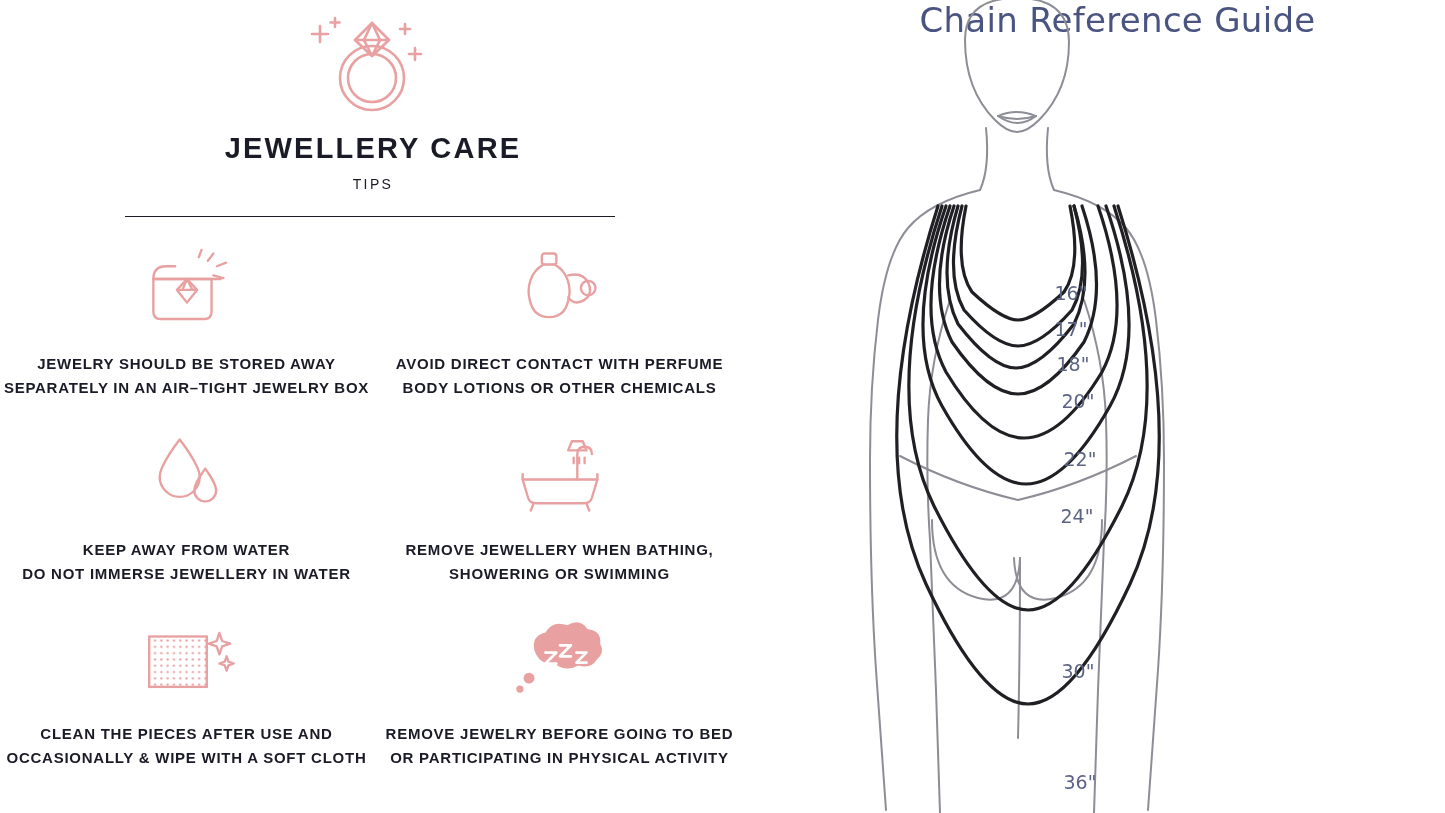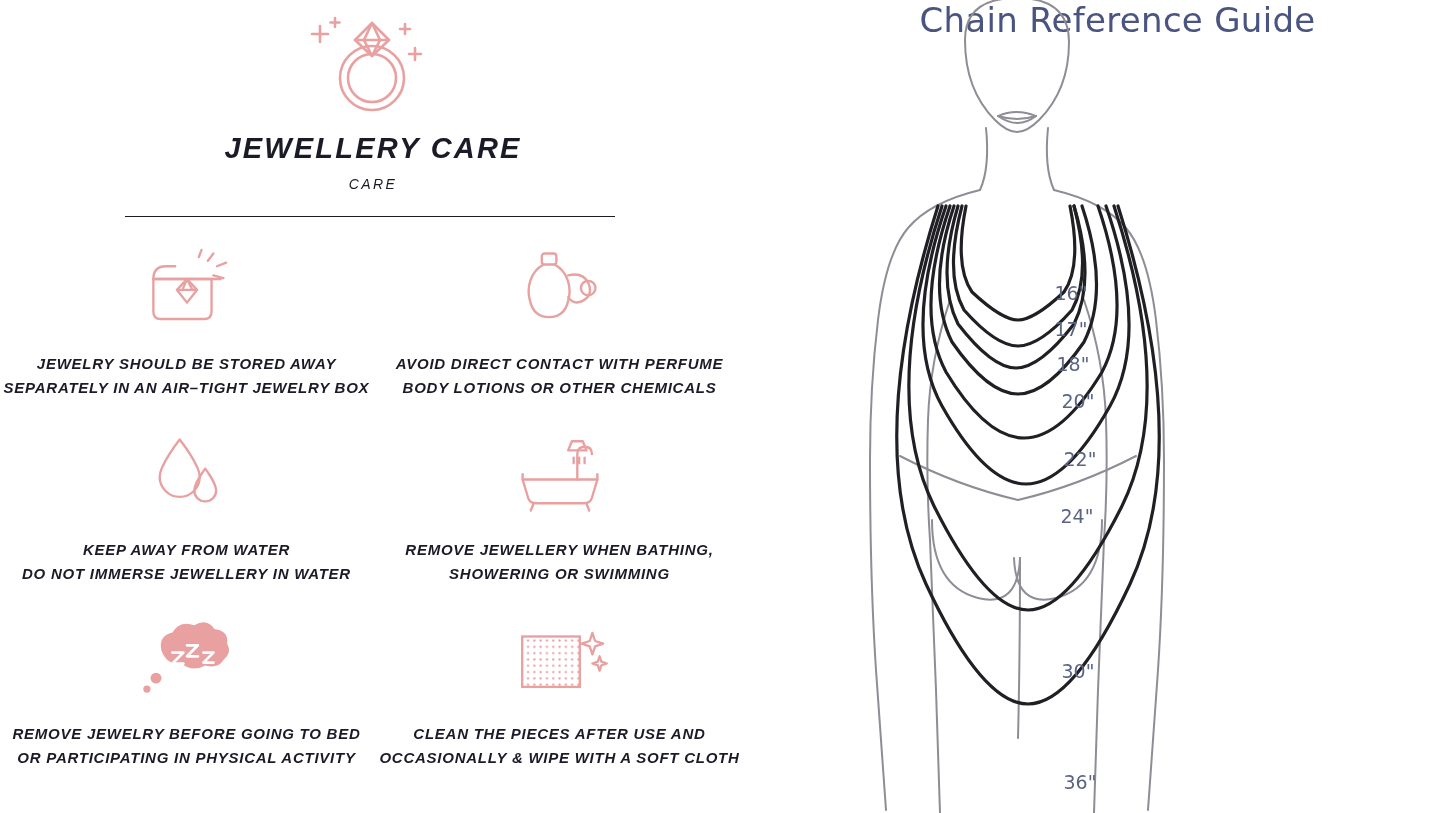--- a/index.html
+++ b/index.html
@@ -21,21 +21,20 @@
     display: flex;
     background: #ffffff;
   }
 
   
   .care-panel {
     position: relative;
     width: 790px;
     height: 808px;
     flex: 0 0 790px;
-    font-style: italic;
   }
 
   .ring-icon {
     position: absolute;
     left: 297px;
     top: 8px;
     width: 150px;
     height: 110px;
   }
 
@@ -146,21 +145,21 @@
           <path d="M67 32 L75 48 L83 32"></path>
           <path d="M23 18 l0 16 M15 26 l16 0"></path>
           <path d="M118 40 l0 12 M112 46 l12 0"></path>
           <path d="M38 10 l0 9 M33.5 14.5 l9 0"></path>
           <path d="M108 16 l0 10 M103 21 l10 0"></path>
         </g>
       </svg>
     </div>
 
     <div class="care-title">JEWELLERY CARE</div>
-    <div class="care-subtitle">CARE</div>
+    <div class="care-subtitle">TIPS</div>
     <div class="care-rule"></div>
 
     <div class="tips-grid">
 
       <div class="tip">
         <div class="tip-icon">
           <svg viewBox="0 0 110 90" width="100" height="82">
             <g fill="none" stroke="#e8a0a0" stroke-width="2.6" stroke-linecap="round" stroke-linejoin="round">
               <path d="M18 34 q0 -14 14 -14 l10 0"></path>
               <path d="M18 34 l0 36 q0 8 8 8 l48 0 q8 0 8 -8 l0 -36 Z"></path>
@@ -217,54 +216,54 @@
               <path d="M70 26 l0 6 M76 26 l0 6 M82 26 l0 6"></path>
             </g>
           </svg>
         </div>
         <div class="tip-text">REMOVE JEWELLERY WHEN BATHING,
 SHOWERING OR SWIMMING</div>
       </div>
 
       <div class="tip">
         <div class="tip-icon">
-          <svg viewBox="0 0 120 90" width="110" height="82">
-            <g fill="#e8a0a0">
-              <path d="M32 36 q-4 -16 12 -20 q8 -14 24 -8 q14 -8 22 4 q16 2 14 16 q6 10 -4 18 q-6 10 -20 6 q-14 8 -26 -2 q-16 2 -22 -14 Z"></path>
-              <circle cx="26" cy="66" r="6"></circle>
-              <circle cx="16" cy="78" r="4"></circle>
-            </g>
-            <g fill="none" stroke="#ffffff" stroke-width="3" stroke-linecap="round" stroke-linejoin="round">
-              <path d="M44 38 l12 0 l-12 12 l12 0"></path>
-              <path d="M60 30 l12 0 l-12 12 l12 0"></path>
-              <path d="M78 38 l11 0 l-11 11 l11 0"></path>
-            </g>
-          </svg>
-        </div>
-        <div class="tip-text">REMOVE JEWELRY BEFORE GOING TO BED
-OR PARTICIPATING IN PHYSICAL ACTIVITY</div>
-      </div>
-
-      <div class="tip">
-        <div class="tip-icon">
           <svg viewBox="0 0 120 90" width="108" height="82">
             <defs>
               <pattern id="clothdots" width="7" height="7" patternUnits="userSpaceOnUse">
                 <circle cx="3.5" cy="3.5" r="1.3" fill="#e8a0a0"></circle>
               </pattern>
             </defs>
             <rect x="18" y="20" width="64" height="56" fill="url(#clothdots)" stroke="#e8a0a0" stroke-width="2.6"></rect>
             <g fill="none" stroke="#e8a0a0" stroke-width="2.6" stroke-linecap="round" stroke-linejoin="round">
               <path d="M96 16 l3 9 l9 3 l-9 3 l-3 9 l-3 -9 l-9 -3 l9 -3 Z"></path>
               <path d="M104 42 l2 6 l6 2 l-6 2 l-2 6 l-2 -6 l-6 -2 l6 -2 Z"></path>
             </g>
           </svg>
         </div>
         <div class="tip-text">CLEAN THE PIECES AFTER USE AND
 OCCASIONALLY &amp; WIPE WITH A SOFT CLOTH</div>
+      </div>
+
+      <div class="tip">
+        <div class="tip-icon">
+          <svg viewBox="0 0 120 90" width="110" height="82">
+            <g fill="#e8a0a0">
+              <path d="M32 36 q-4 -16 12 -20 q8 -14 24 -8 q14 -8 22 4 q16 2 14 16 q6 10 -4 18 q-6 10 -20 6 q-14 8 -26 -2 q-16 2 -22 -14 Z"></path>
+              <circle cx="26" cy="66" r="6"></circle>
+              <circle cx="16" cy="78" r="4"></circle>
+            </g>
+            <g fill="none" stroke="#ffffff" stroke-width="3" stroke-linecap="round" stroke-linejoin="round">
+              <path d="M44 38 l12 0 l-12 12 l12 0"></path>
+              <path d="M60 30 l12 0 l-12 12 l12 0"></path>
+              <path d="M78 38 l11 0 l-11 11 l11 0"></path>
+            </g>
+          </svg>
+        </div>
+        <div class="tip-text">REMOVE JEWELRY BEFORE GOING TO BED
+OR PARTICIPATING IN PHYSICAL ACTIVITY</div>
       </div>
 
     </div>
   </div>
 
   <div class="chain-panel">
     <div class="chain-title">Chain Reference Guide</div>
 
     <svg class="chain-svg" width="655" height="813" viewBox="0 0 655 813">
       <g fill="none" stroke="#8d8d96" stroke-width="2" stroke-linecap="round" stroke-linejoin="round">

